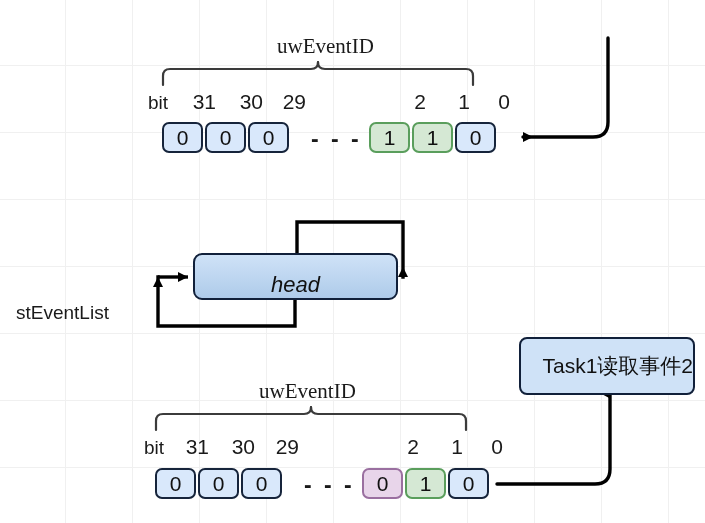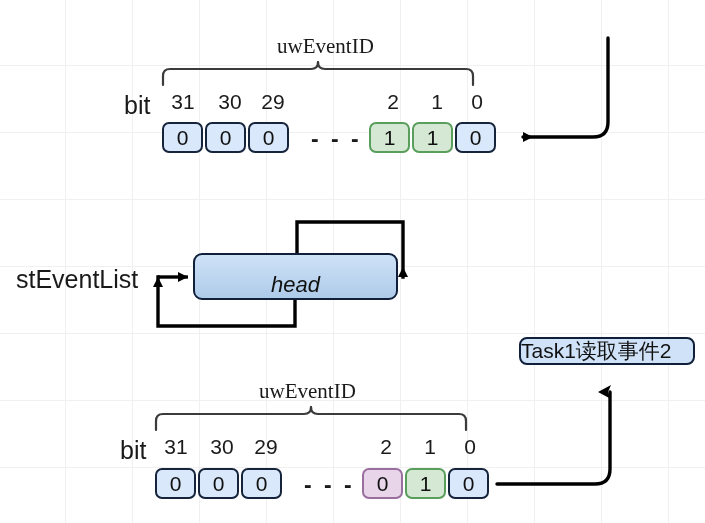--- a/index.html
+++ b/index.html
@@ -33,31 +33,34 @@
     position: absolute;
     white-space: nowrap;
     line-height: 1;
     color: #1a1a1a;
   }
   .lbl-title {
     font-size: 21px;
     font-family: Liberation Serif, serif;
   }
   .lbl-bit {
-    font-size: 25px;
+    font-size: 19px;
+    margin-left: 24px;
   }
   .lbl-idx {
     font-size: 21px;
-    text-align: center;
+    text-align: right;
+    margin-left: 11px;
   }
   .lbl-note {
     font-size: 21px;
   }
   .lbl-struct {
-    font-size: 25px;
+    font-size: 19px;
+    margin-top: 36px;
   }
   .cell {
     position: absolute;
     width: 41px;
     height: 31px;
     border-radius: 7px;
     border: 2px solid #16243b;
     background: #d6e4f7;
     box-sizing: border-box;
     display: flex;
@@ -84,28 +87,28 @@
     justify-content: center;
     font-size: 22px;
     color: #111111;
     font-style: italic;
   }
   .notebox {
     position: absolute;
     left: 519px;
     top: 337px;
     width: 176px;
-    height: 28px;
+    height: 58px;
     border-radius: 8px;
     border: 2px solid #11203a;
     background: #cfe2f7;
     box-sizing: border-box;
     display: flex;
     align-items: center;
-    justify-content: flex-start;
+    justify-content: flex-end;
     font-size: 21px;
     color: #111111;
   }
 </style>
 </head>
 <body>
 
 <div id="canvas">
 
   <svg id="svg-layer" viewBox="0 0 705 523" xmlns="http://www.w3.org/2000/svg">

